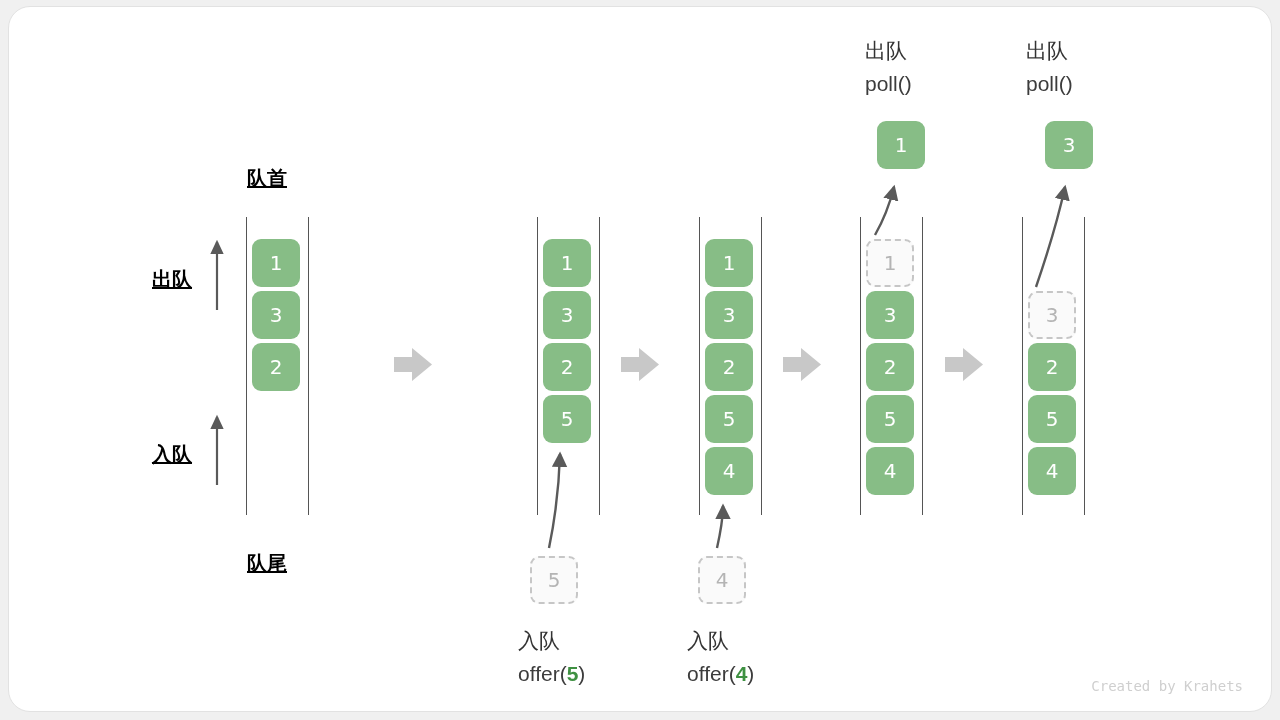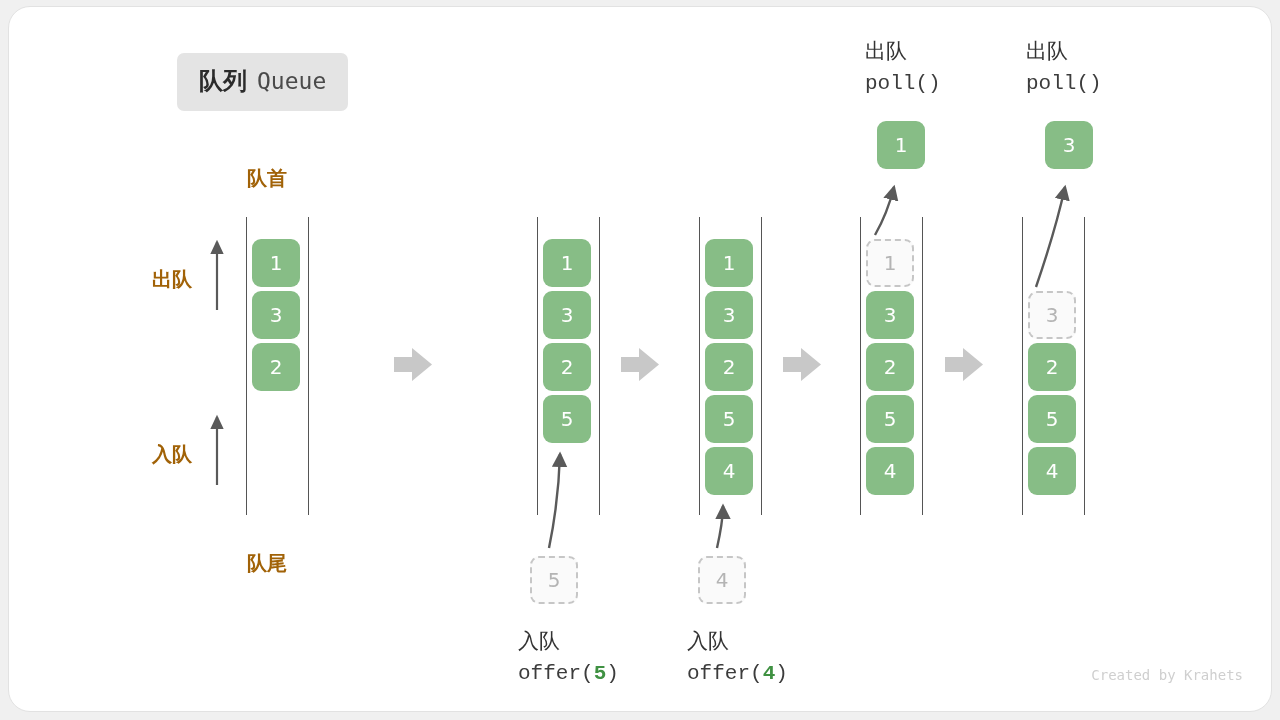--- a/index.html
+++ b/index.html
@@ -34,25 +34,25 @@
     font-family:"DejaVu Sans",sans-serif;
   }
   #title-badge .en{
     font-size:23px;color:#4a4a4a;
     font-family:"DejaVu Sans Mono","Liberation Mono",monospace;
   }
 
   
   .cnlabel{
     font-family:"DejaVu Sans",sans-serif;
-    font-weight:bold;color:#a16207;
-    font-size:20px;white-space:nowrap;
+    font-weight:bold;color:#000000;
+    font-size:20px;white-space:nowrap;text-decoration:underline;
   }
   .mono{
-    font-family:Liberation Mono, monospace;
+    font-family:Liberation Sans, sans-serif;
     color:#3c3c3c;font-size:21px;white-space:nowrap;
   }
   .mono .hl{color:#3f9142;font-weight:bold;}
   .oplabel .cn{
     font-family:"DejaVu Sans",sans-serif;
     font-size:21px;color:#333333;white-space:nowrap;
     display:block;margin-bottom:7px;
   }
 
   
@@ -71,34 +71,30 @@
   .cell.ghost{
     background:#fafafa;color:#b4b4b4;
     border:2px dashed #c6c6c6;
   }
 
   
   #overlay{position:absolute;left:0;top:0;width:1264px;height:706px;pointer-events:none;}
 
   
   #credit{
-    right:28px;bottom:28px;
+    right:28px;bottom:17px;
     font-family:"DejaVu Sans Mono","Liberation Mono",monospace;
     font-size:14px;color:#cfcfcf;white-space:nowrap;
   }
 </style>
 </head>
 <body>
 
 <div id="card">
 
-  <div class="abs" id="title-badge">
-    <span class="cn">队列</span>
-    <span class="en">Queue</span>
-  </div>
 
   <div class="abs cnlabel" style="left:238px;top:158px;">队首</div>
   <div class="abs cnlabel" style="left:238px;top:543px;">队尾</div>
 
   <div class="abs cnlabel" style="left:143px;top:259px;">出队</div>
   <div class="abs cnlabel" style="left:143px;top:434px;">入队</div>
 
   <div class="abs rail" style="left:237px;top:210px;height:298px;"></div>
   <div class="abs rail" style="left:299px;top:210px;height:298px;"></div>
   <div class="abs cell filled" style="left:243px;top:232px;">1</div>

